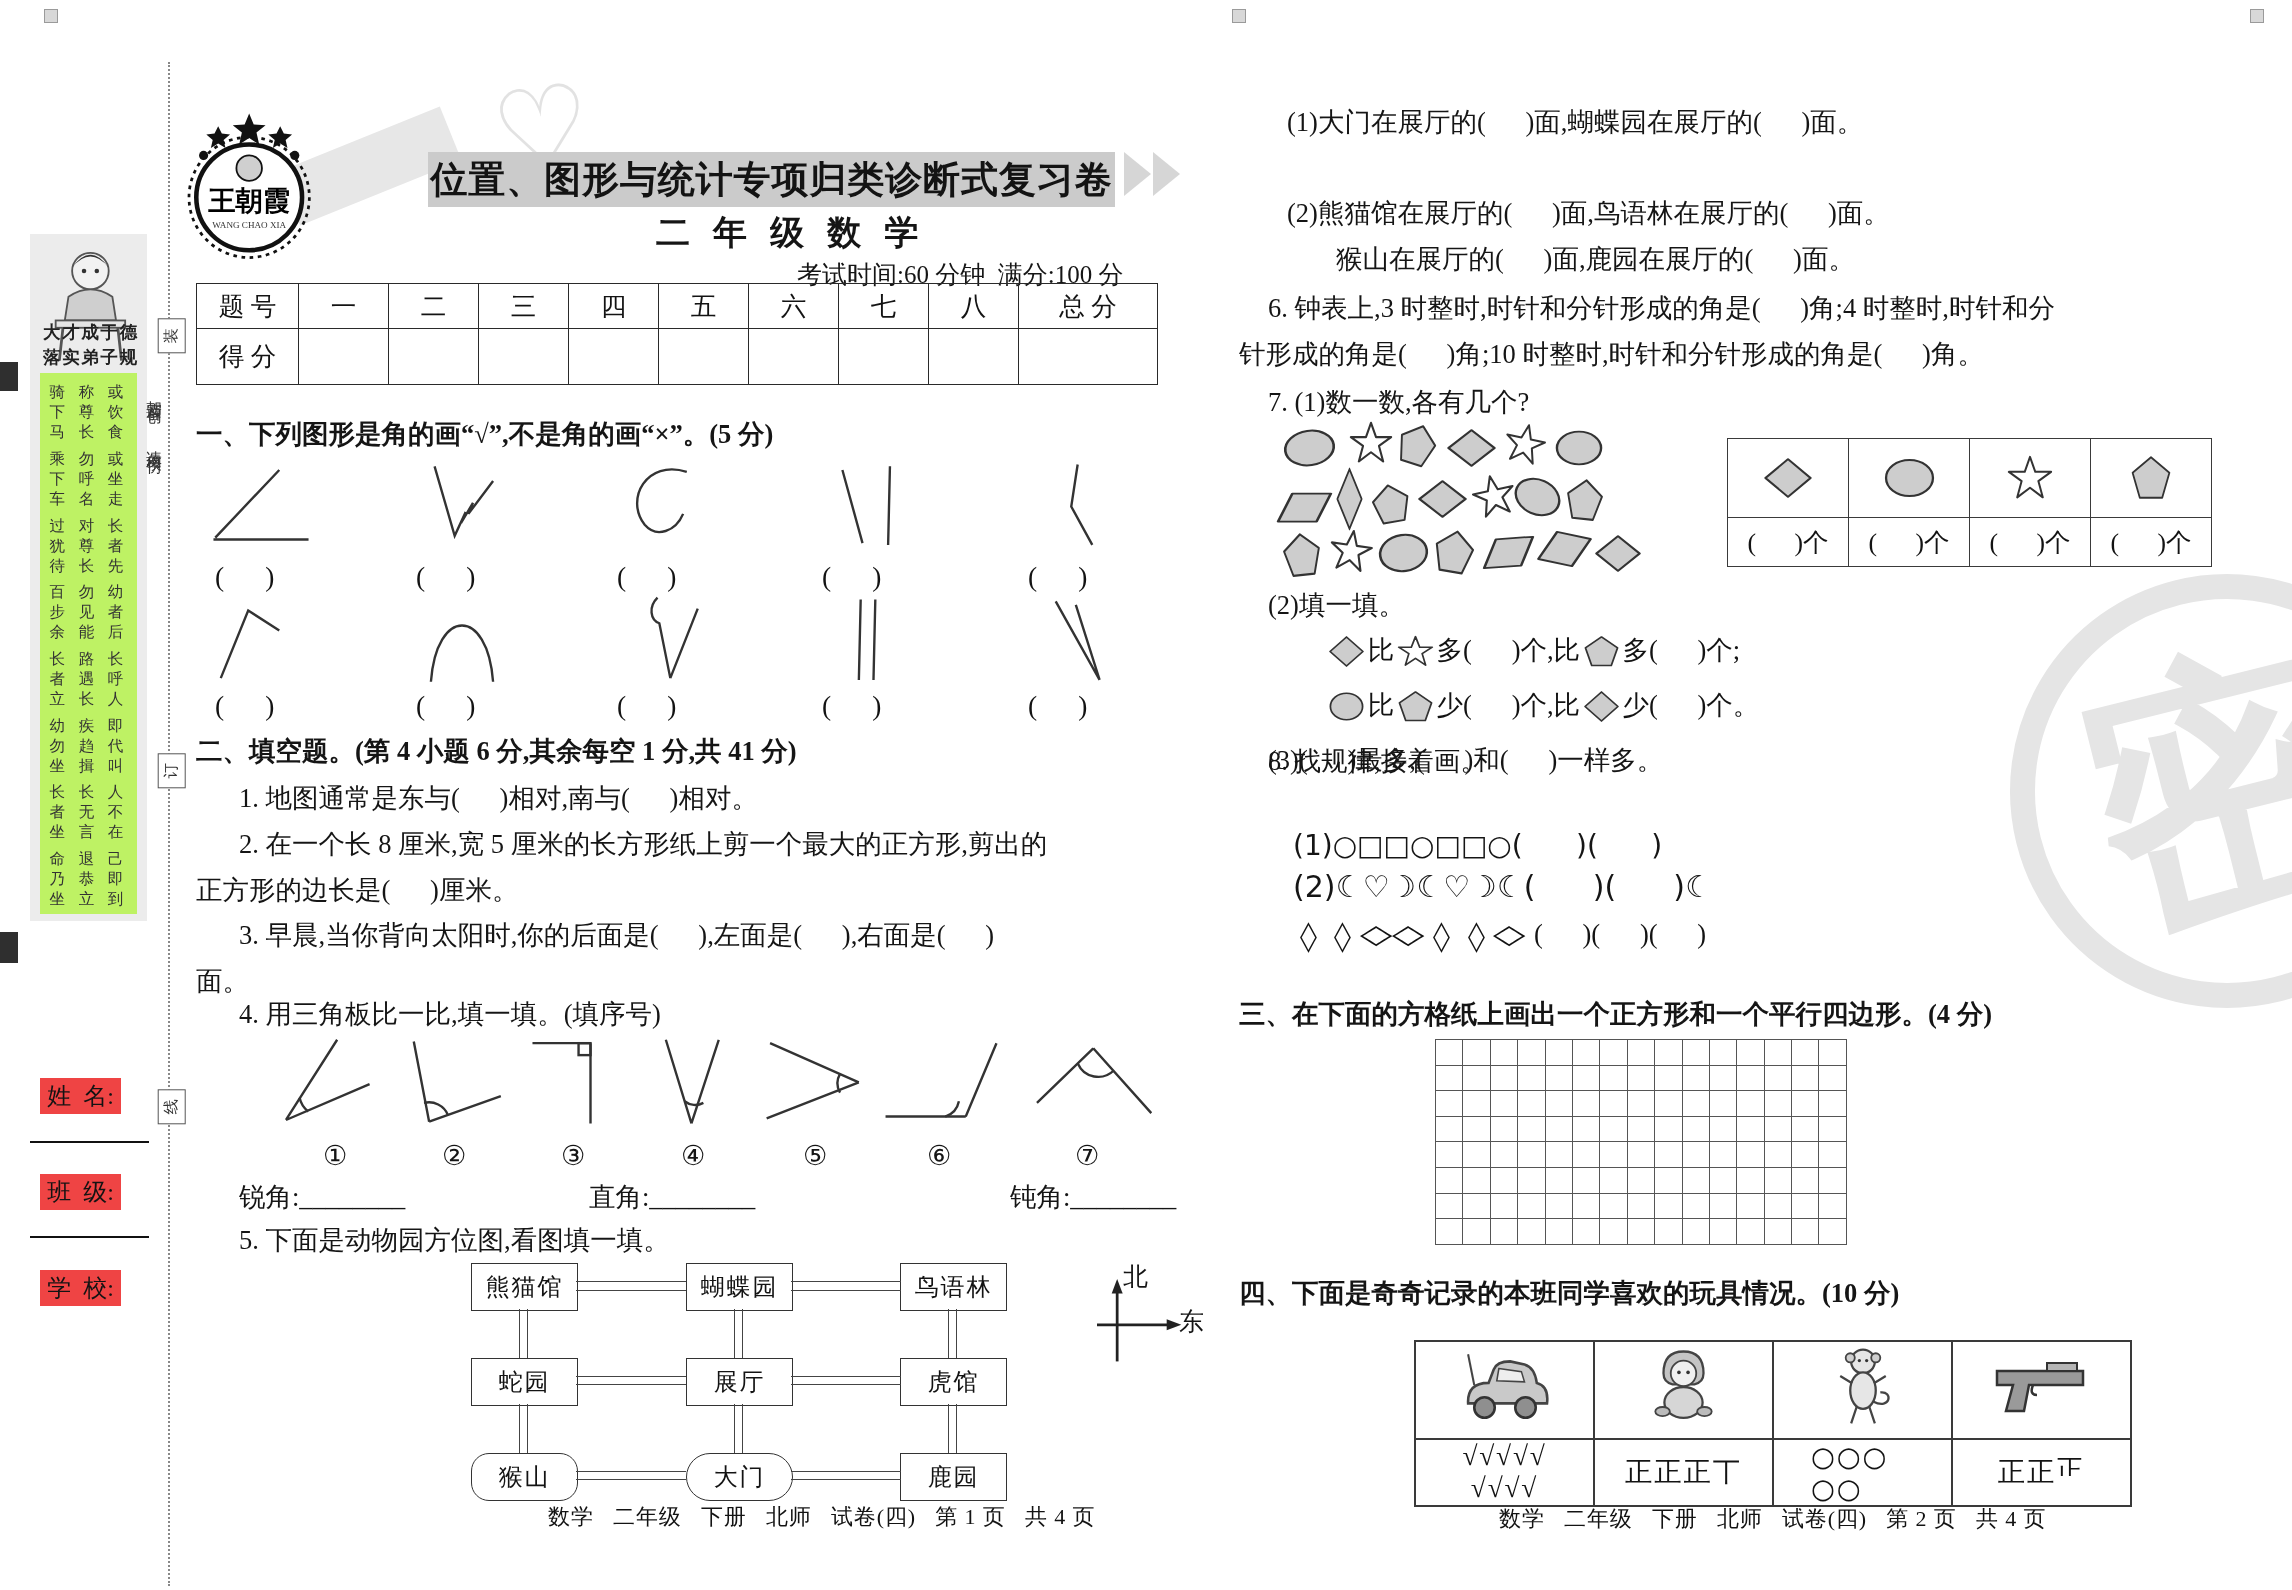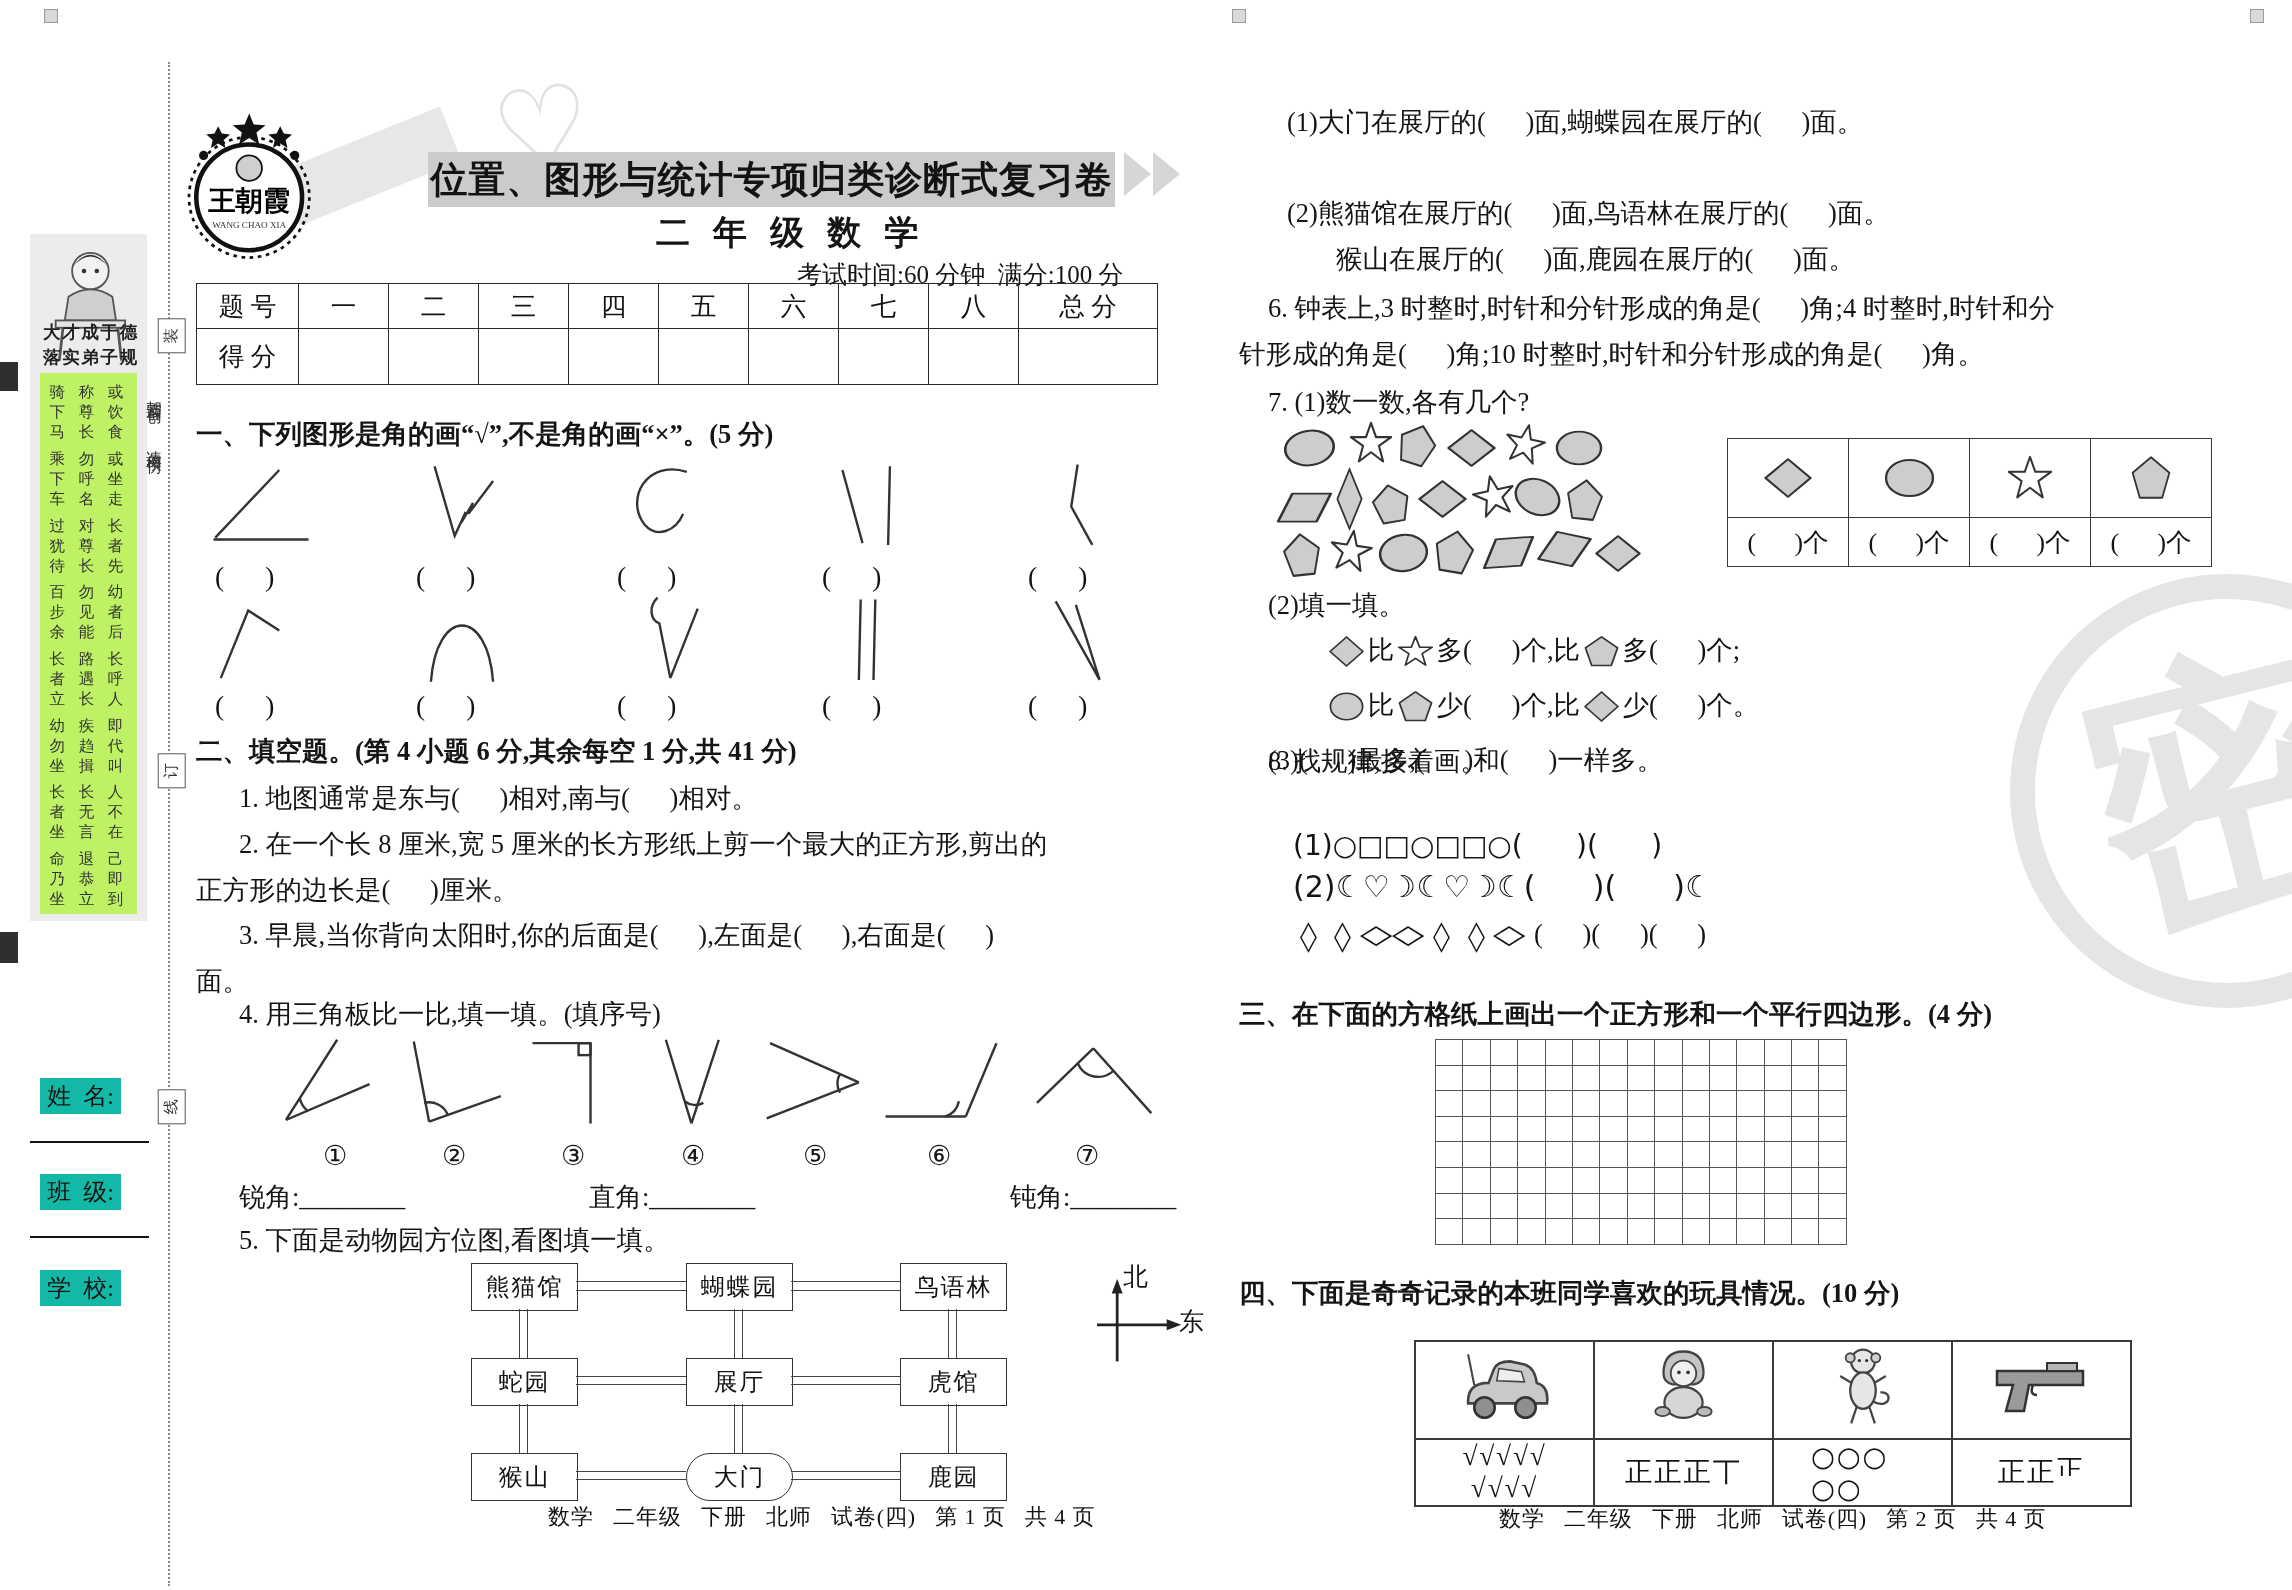--- a/index.html
+++ b/index.html
@@ -33,21 +33,21 @@
   .vconn{position:absolute;width:7.3px;border-left:1.8px solid #444;border-right:1.8px solid #444}
   
   .gridpaper{position:absolute;left:1435px;top:1039px;display:grid;border-left:1.4px solid #555;border-top:1.4px solid #555}
   .gridpaper div{border-right:1.4px solid #555;border-bottom:1.4px solid #555}
   
   .sidepanel{position:absolute;left:30px;top:234px;width:117px;height:687px;background:#ececec}
   .whitebox{position:absolute;left:10px;top:139px;width:97px;height:541px;background:#bef264}
   .dzrow{position:absolute;left:7.3px;display:flex;gap:9.1px}
   .dzcol{width:20px;font-size:15.5px;line-height:20px;word-break:break-all;color:#333;text-align:center}
   .motto{position:absolute;width:122px;text-align:center;font-weight:bold;font-size:17.4px;letter-spacing:1.8px;color:#222}
-  .field{position:absolute;left:40px;background:#14b8a6;font-size:24px;padding:1.8px 7.3px;white-space:pre}
+  .field{position:absolute;left:40px;background:#ef4444;font-size:24px;padding:1.8px 7.3px;white-space:pre}
   .fline{position:absolute;left:30px;width:119px;border-top:2.3px solid #111}
   .vslogan{position:absolute;left:143px;top:388px;writing-mode:vertical-rl;text-orientation:upright;
            font-size:15.5px;letter-spacing:2.7px;color:#333;white-space:pre}
   .dotline{position:absolute;left:168px;top:62px;height:1524px;width:0;border-left:2.7px dotted #888}
   .bindbox{position:absolute;left:154px;width:33px;height:25.6px;border:1.4px solid #555;background:#fff;
            display:flex;align-items:center;justify-content:center;font-size:15.5px;color:#333;transform-origin:center}
   .regmark{position:absolute;width:12px;height:12px;background:#d8d8d8;border:0.9px solid #9a9a9a}
   .edgetab{position:absolute;left:0;width:18.3px;background:#2f2f2f}
   
   .figcell{position:absolute;width:110px;height:96px}
@@ -306,21 +306,21 @@
 
   <div class="t" style="left:239px;top:1224px">5. 下面是动物园方位图,看图填一填。</div>
 
   <div class="abs" style="left:471px;top:1263px;width:548px;height:238px">
       <div class="mapbox" style="left: 0px; top: 0px;">熊猫馆</div>
       <div class="mapbox" style="left: 215px; top: 0px;">蝴蝶园</div>
       <div class="mapbox" style="left: 429px; top: 0px;">鸟语林</div>
       <div class="mapbox" style="left: 0px; top: 95px;">蛇园</div>
       <div class="mapbox" style="left: 215px; top: 95px;">展厅</div>
       <div class="mapbox" style="left: 429px; top: 95px;">虎馆</div>
-      <div class="mapbox" style="left: 0px; top: 190px;">猴山</div>
+      <div class="mapbox" style="left: 0px; top: 190px; border-radius: 18px;">猴山</div>
       <div class="mapbox" style="left: 215px; top: 190px; border-radius: 24px;">大门</div>
       <div class="mapbox" style="left: 429px; top: 190px;">鹿园</div>
       <div class="hconn" style="left: 105px; top: 18.3px; width: 110px;"></div>
       <div class="hconn" style="left: 320px; top: 18.3px; width: 110px;"></div>
       <div class="hconn" style="left: 105px; top: 113px; width: 110px;"></div>
       <div class="hconn" style="left: 320px; top: 113px; width: 110px;"></div>
       <div class="hconn" style="left: 105px; top: 208px; width: 110px;"></div>
       <div class="hconn" style="left: 320px; top: 208px; width: 110px;"></div>
       <div class="vconn" style="left: 48px; top: 46px; height: 49px;"></div>
       <div class="vconn" style="left: 263px; top: 46px; height: 49px;"></div>

